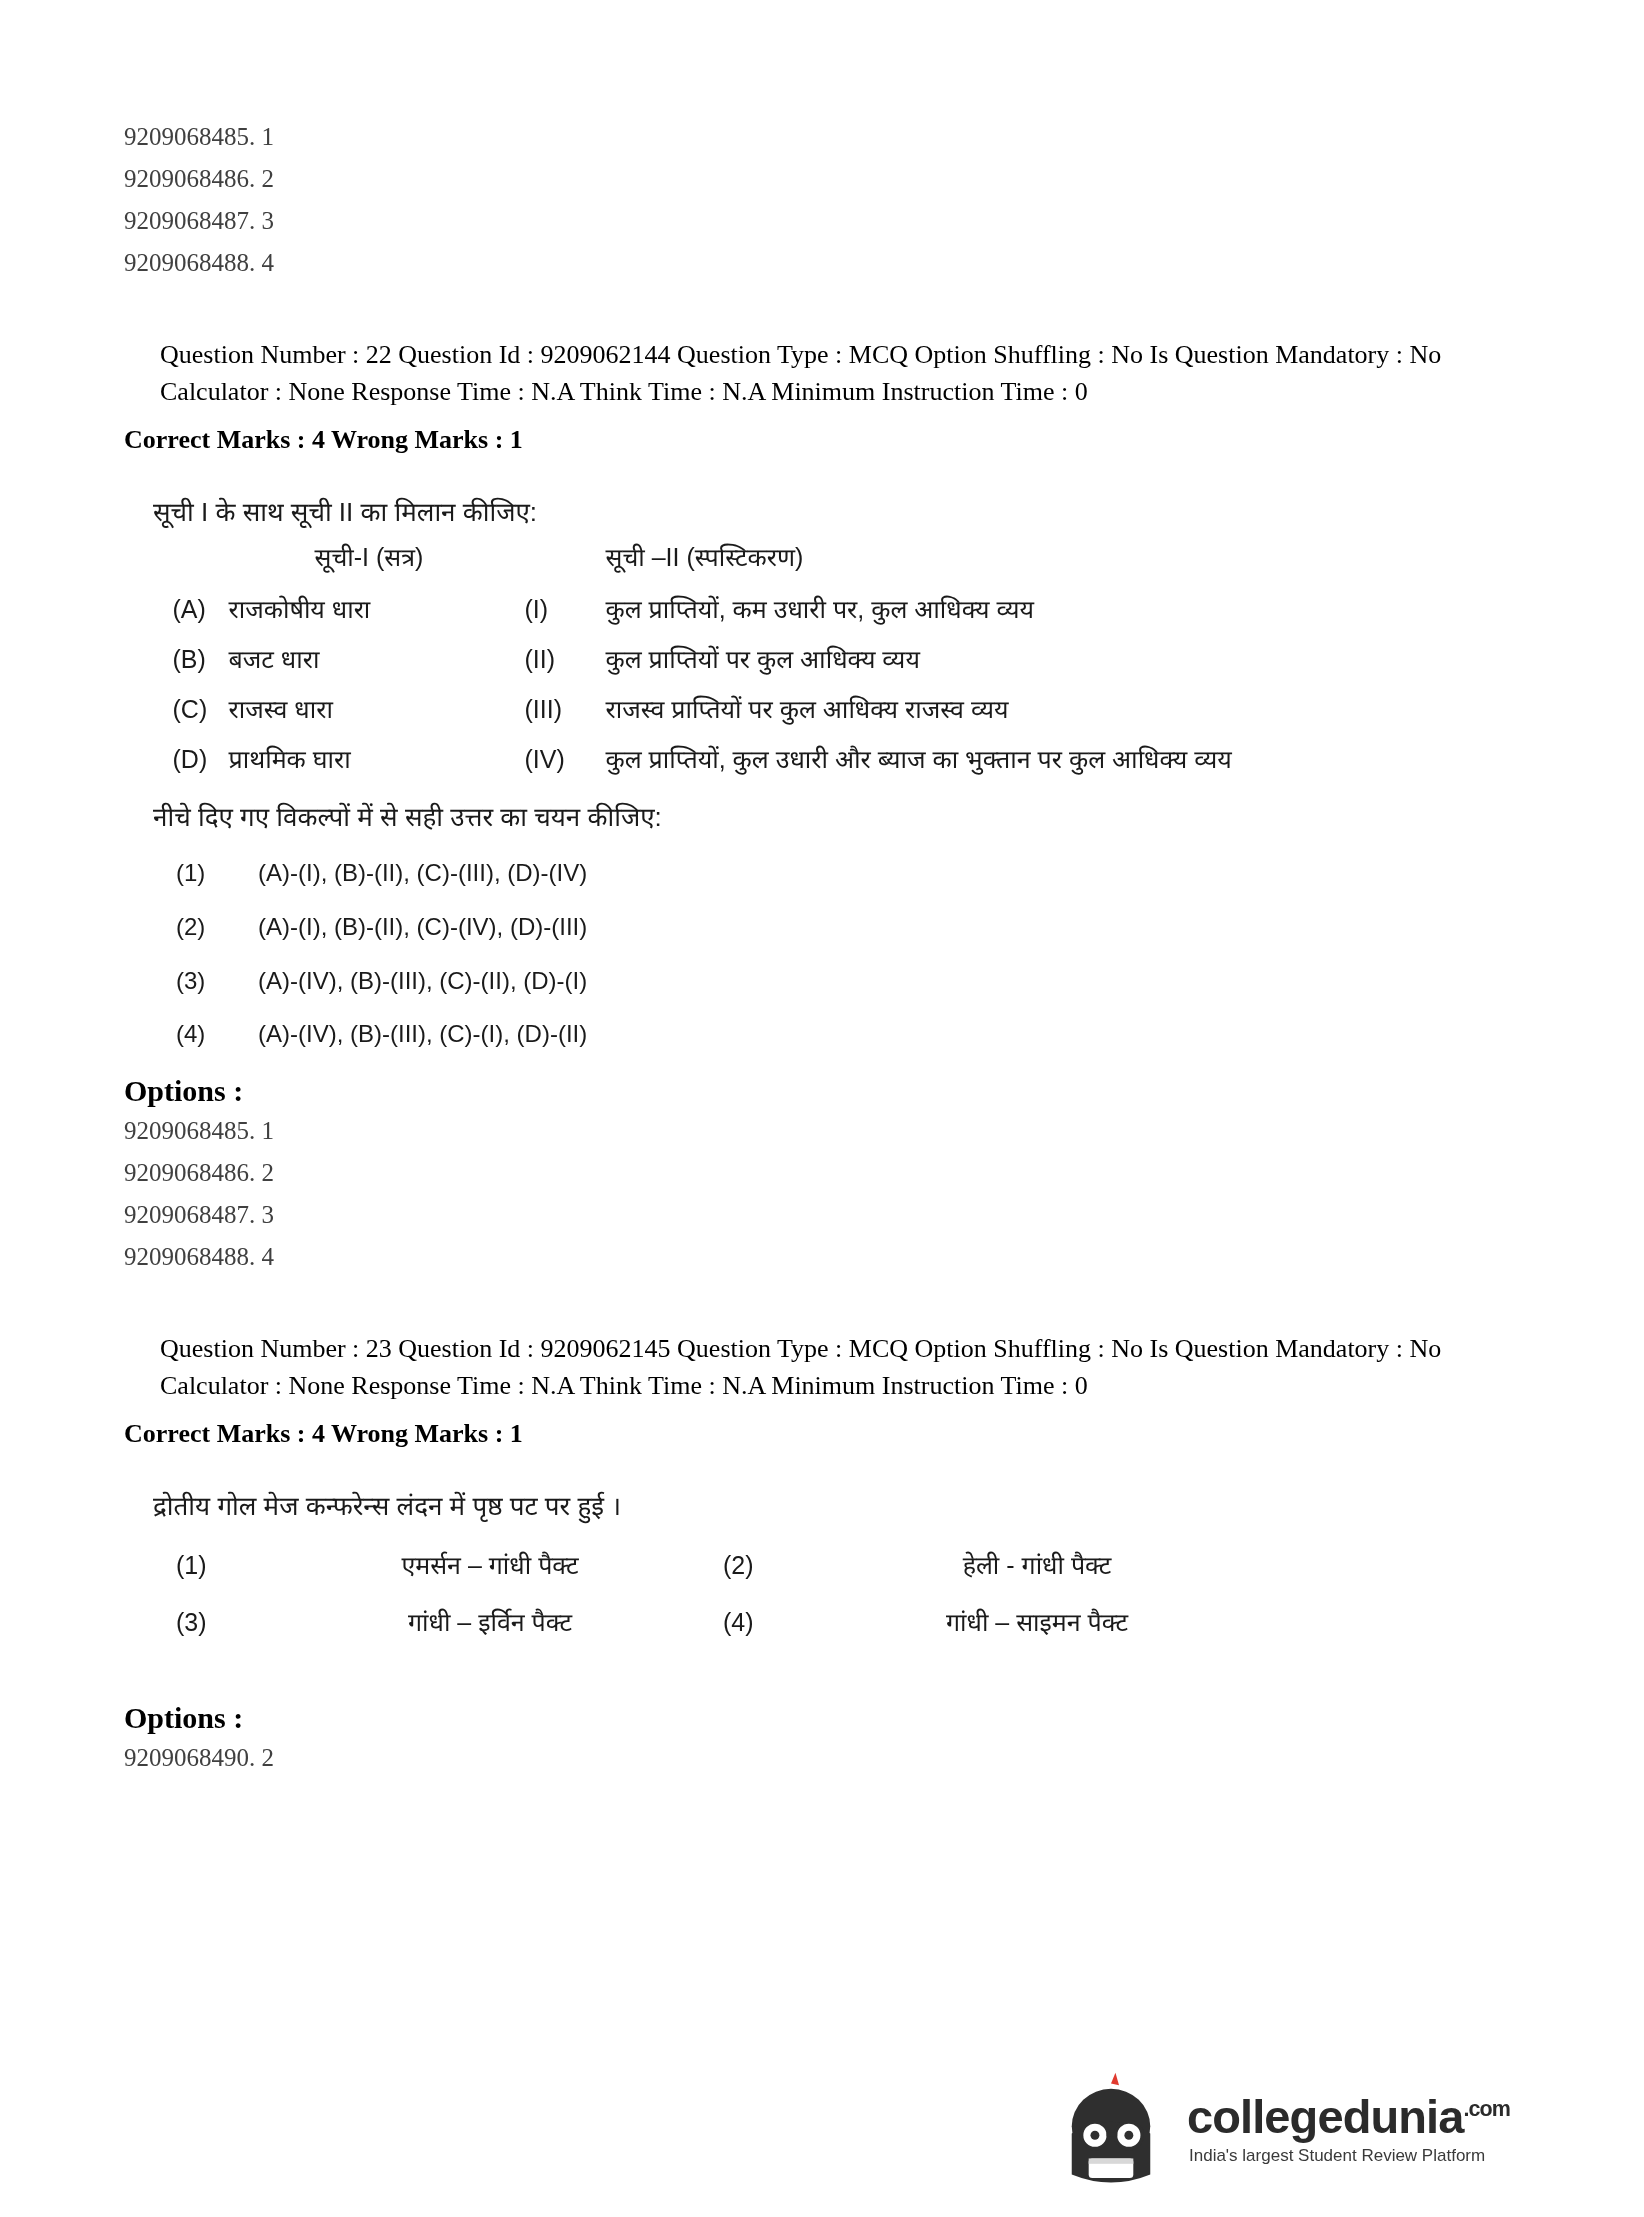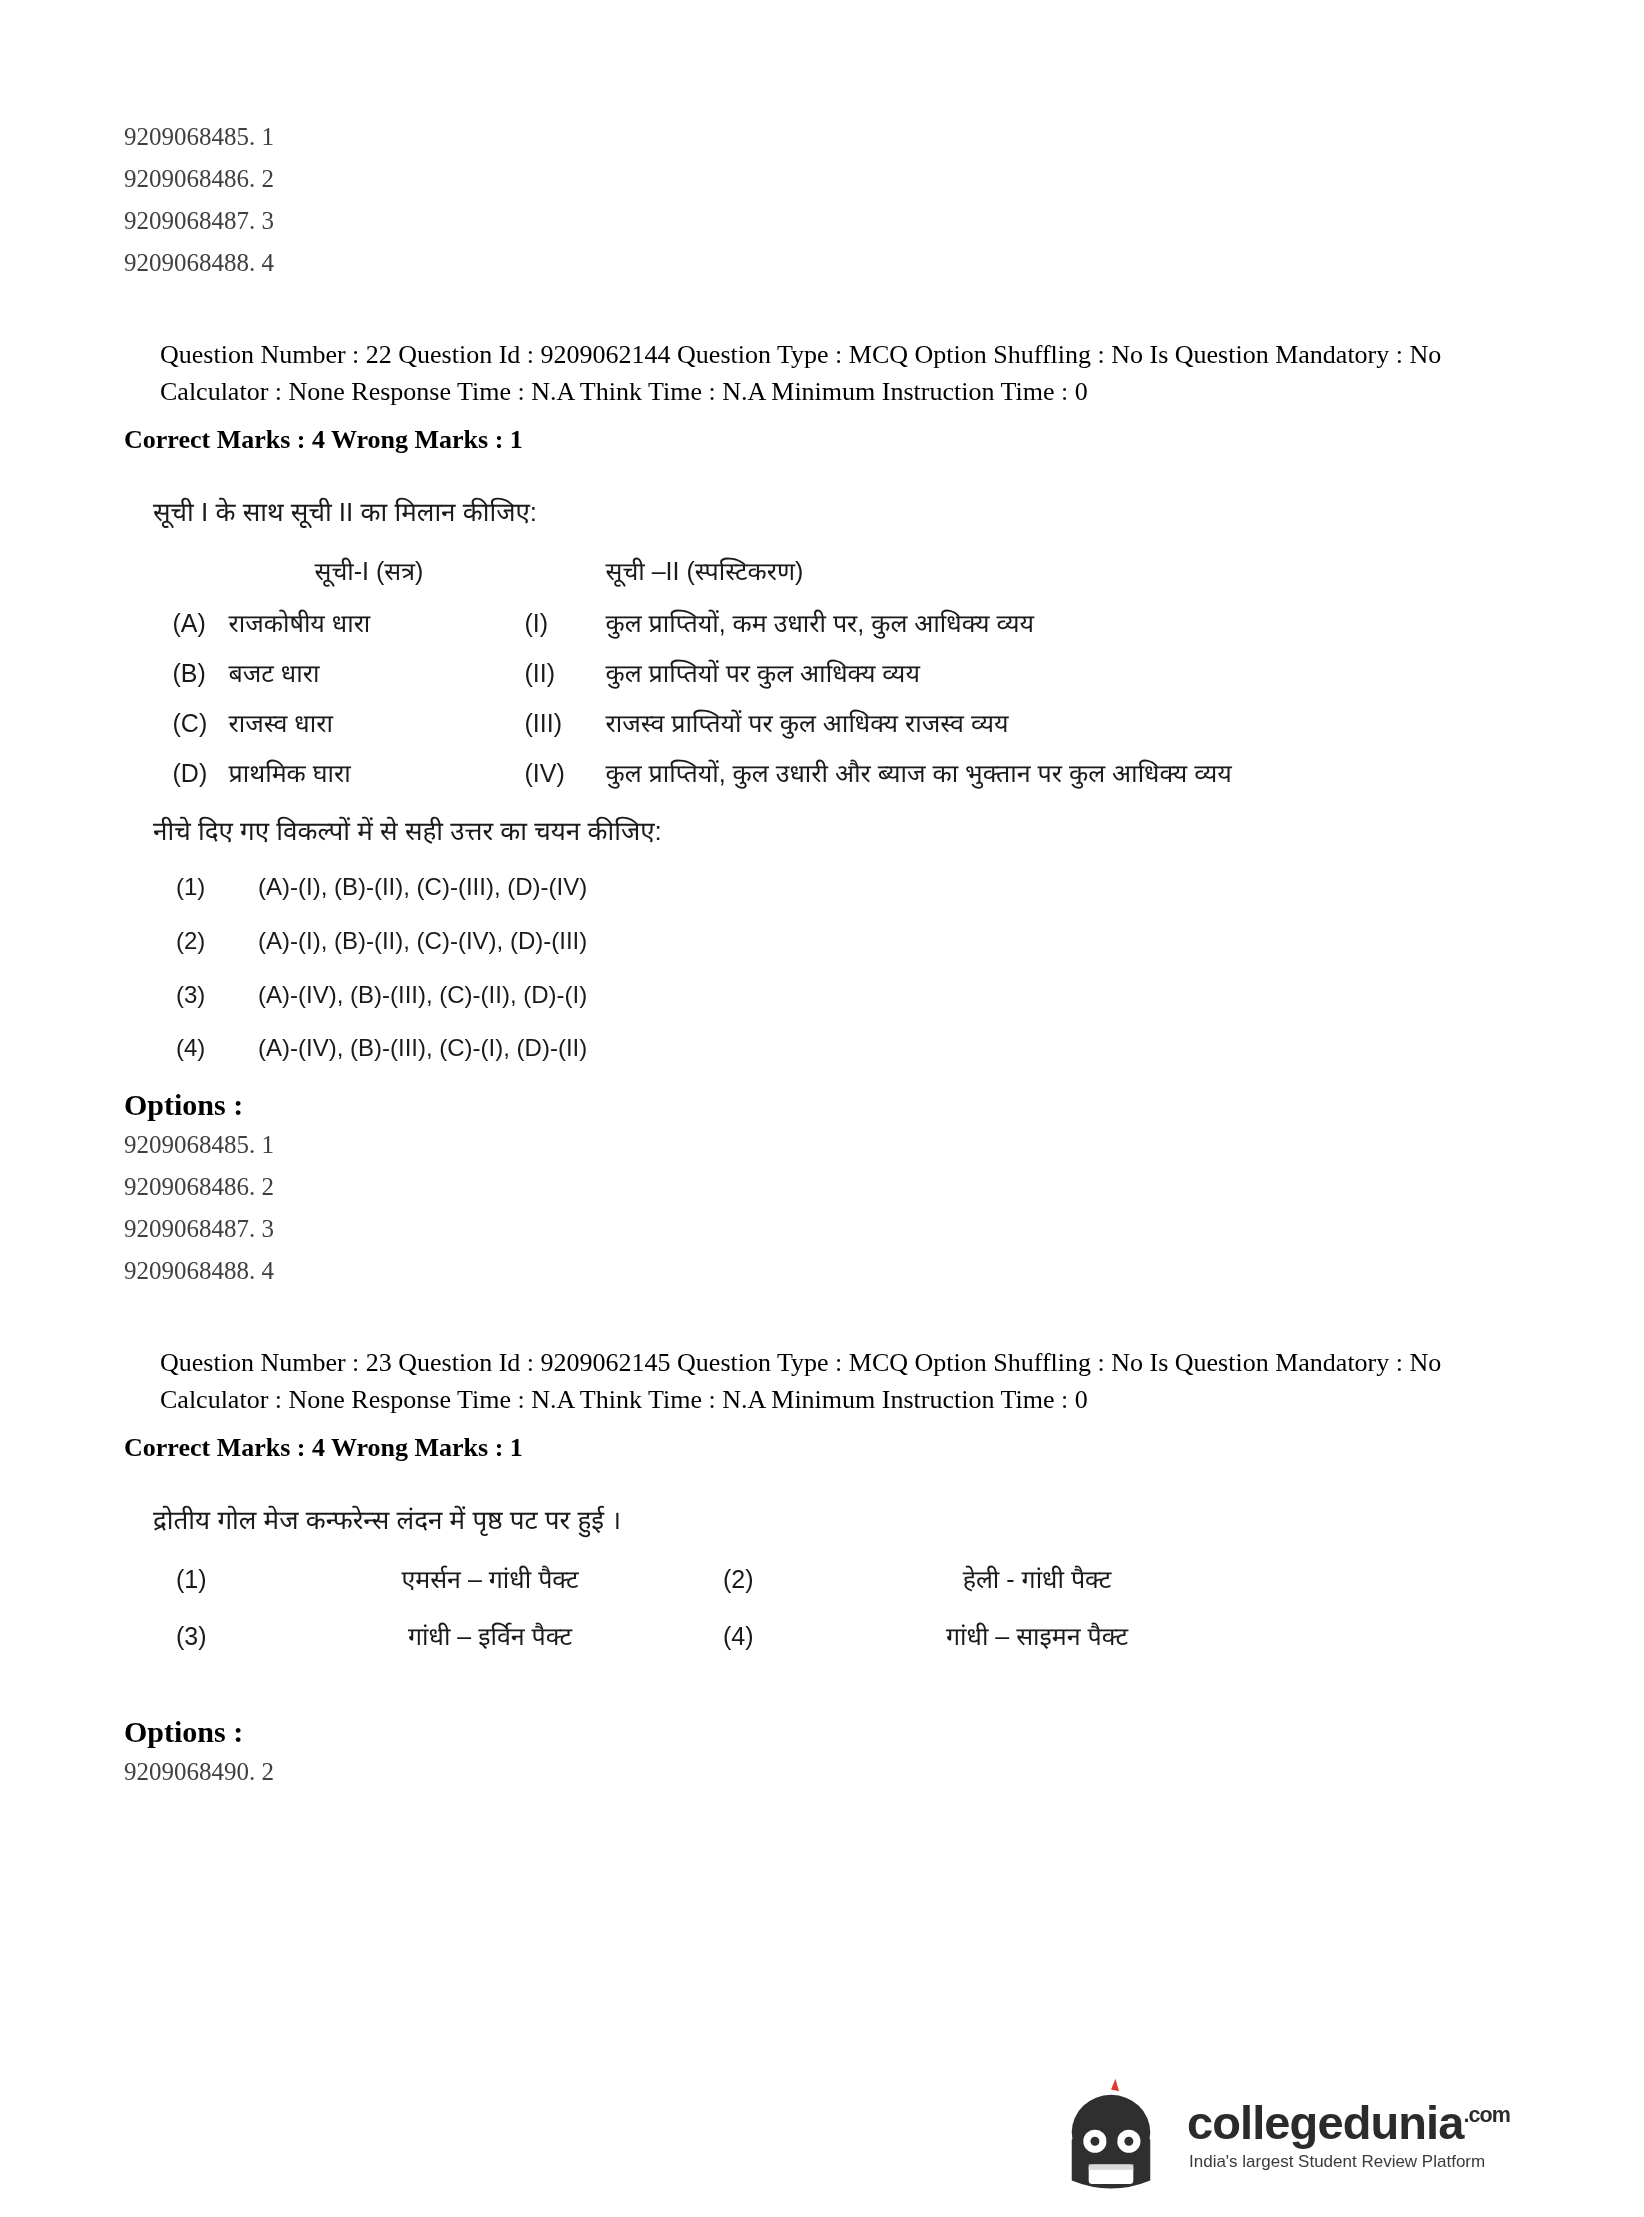--- a/index.html
+++ b/index.html
@@ -67,21 +67,21 @@
     color: #1a1a1a;
   }
   .stem {
     font-size: 26px;
     line-height: 36px;
     margin-left: 29px;
   }
 
   .match-table {
     margin-left: 27px;
-    margin-top: 24px;
+    margin-top: 10px;
     border-collapse: collapse;
   }
   .match-table td {
     vertical-align: top;
     padding: 0 0 16px 0;
     font-size: 25px;
     line-height: 34px;
     font-family: "Liberation Sans", sans-serif;
   }
   .col-head {
@@ -136,21 +136,21 @@
   .q23-txt { width: 466px; text-align: center; }
   .q23-num2 { width: 81px; }
 
   .gap-lg { height: 52px; }
   .gap-md { height: 36px; }
 
   
   .logo {
     position: absolute;
     right: 54px;
-    bottom: 13px;
+    bottom: 19px;
     width: 537px;
     height: 134px;
   }
   .logo-mark {
     position: absolute;
     left: 0; top: 7.2px;
     width: 116px; height: 116px;
   }
   .logo-text {
     position: absolute;

